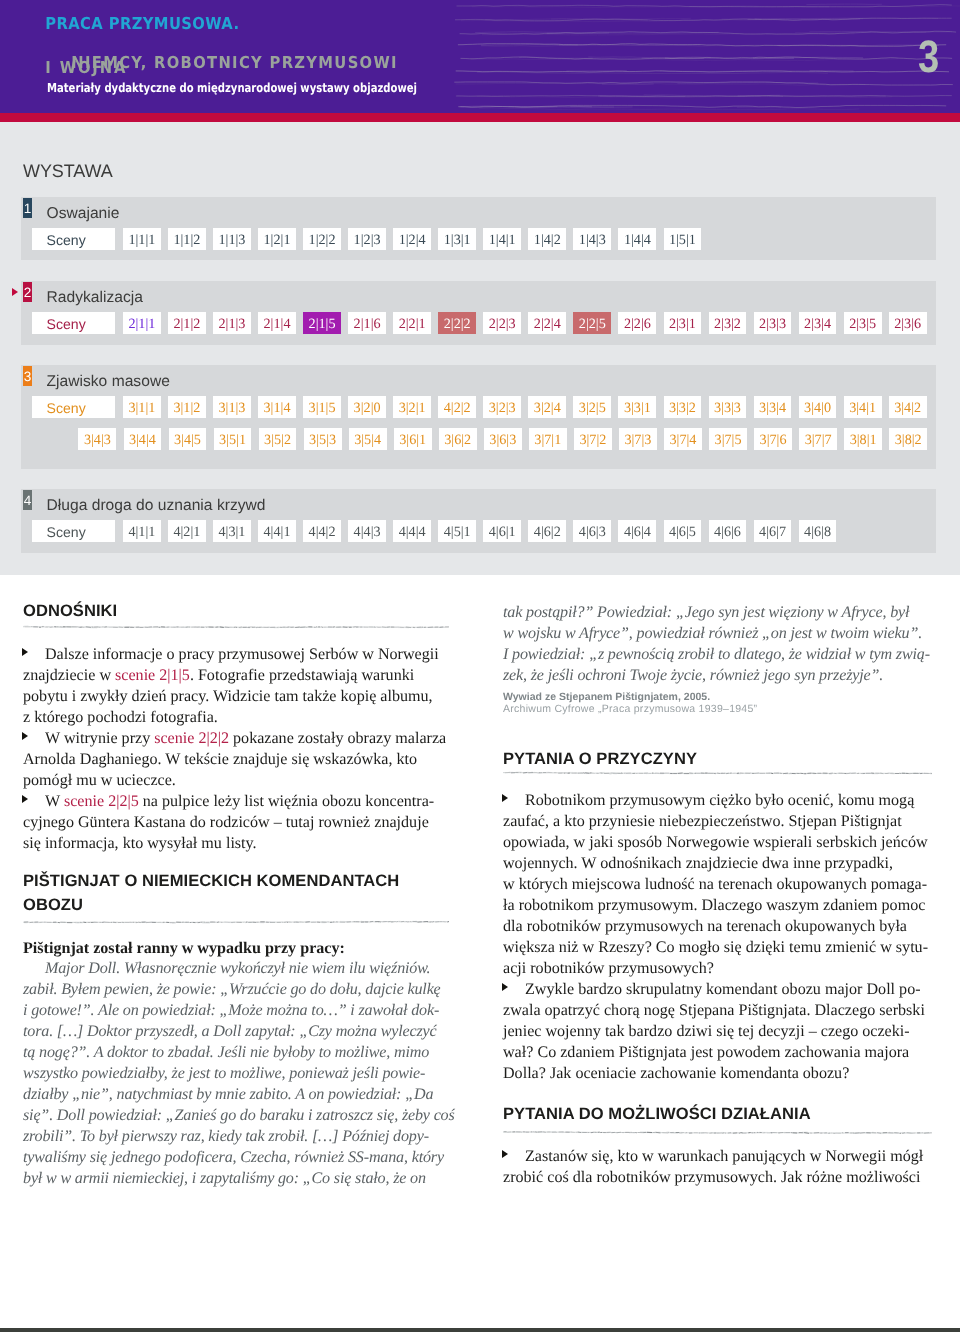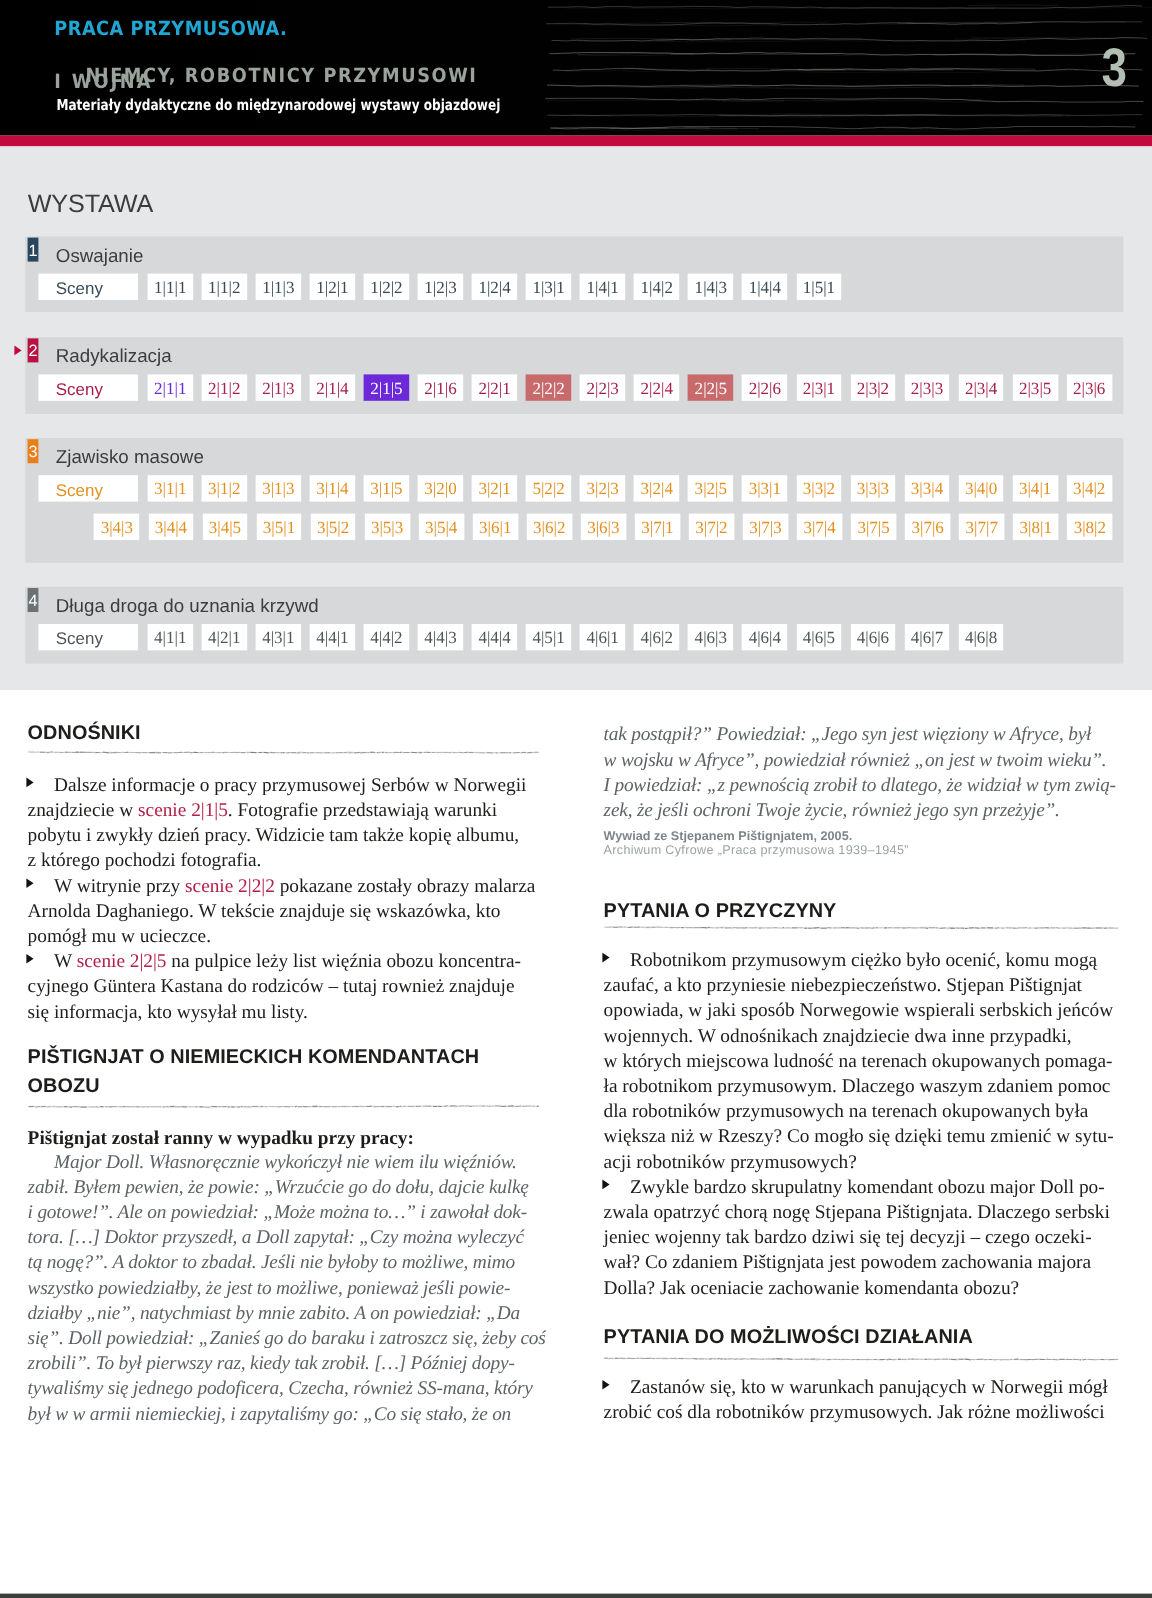--- a/index.html
+++ b/index.html
@@ -4,33 +4,33 @@
 <title>Praca przymusowa – materiały dydaktyczne</title>
 <style>
   html,body{margin:0;padding:0;}
   body{width:960px;height:1332px;background:#ffffff;font-family:"Liberation Sans",sans-serif;
        overflow:hidden;position:relative;text-rendering:geometricPrecision;
        -webkit-font-smoothing:antialiased;}
   .page{position:absolute;left:0;top:0;width:960px;height:1332px;
         transform:translateZ(0);will-change:transform;opacity:0.999;}
 
   
-  .hdr{position:absolute;left:0;top:0;width:960px;height:113px;background:#000000;overflow:hidden;}
+  .hdr{position:absolute;left:0;top:0;width:960px;height:113px;background:#4c1d95;overflow:hidden;}
   .hdr-lines{position:absolute;left:452px;top:0;width:508px;height:113px;}
   .hdr-txt{position:absolute;left:45.3px;top:0;width:420px;height:113px;}
   .t1{position:absolute;left:0;top:13.6px;font-family:"DejaVu Sans Condensed","DejaVu Sans",sans-serif;font-size:16.4px;letter-spacing:0.41px;font-weight:700;white-space:nowrap;}
   .t2{position:absolute;left:0;top:53px;font-family:"DejaVu Sans Condensed","DejaVu Sans",sans-serif;font-size:16.4px;letter-spacing:1.33px;font-weight:700;color:#9aa39b;white-space:nowrap;margin-left:26px;}
   .t3{position:absolute;left:0;top:58.4px;font-family:"DejaVu Sans Condensed","DejaVu Sans",sans-serif;font-size:16.4px;letter-spacing:1.9px;font-weight:700;color:#9aa39b;white-space:nowrap;}
   .t4{position:absolute;left:1.6px;top:79.9px;font-family:"DejaVu Sans Condensed","DejaVu Sans",sans-serif;font-size:12.5px;font-weight:700;color:#ffffff;letter-spacing:0;white-space:nowrap;transform:scaleX(0.894);transform-origin:left center;}
   .pagenum{position:absolute;left:917.5px;top:33.5px;font-size:45.5px;font-weight:700;color:#b3bfb3;line-height:45px;transform:scaleX(0.84);transform-origin:left top;}
   .redbar{position:absolute;left:0;top:113px;width:960px;height:9px;}
 
   
   .band{position:absolute;left:0;top:122px;width:960px;height:453px;background:#e5e7e9;}
-  .wystawa{position:absolute;left:23.1px;top:162.0px;font-size:21px;color:#3c3c3b;letter-spacing:-0.11px;line-height:18.3px;}
+  .wystawa{position:absolute;left:23.1px;top:162.0px;font-size:18px;color:#3c3c3b;letter-spacing:-0.11px;line-height:18.3px;}
 
   .secrow{position:absolute;left:21px;width:915px;background:#d6d8da;}
   .badge{position:absolute;left:2.3px;top:0.7px;width:8.5px;height:20px;color:#fff;font-size:13.6px;
          font-weight:400;line-height:22.2px;text-align:center;overflow:hidden;font-family:"Liberation Sans",sans-serif;}
   .sectitle{position:absolute;left:25.5px;top:0;height:22px;line-height:33.2px;font-size:15.6px;color:#3c3c3b;letter-spacing:0.02px;}
   .cellrow{position:absolute;left:10.7px;display:flex;gap:7.26px;height:22.3px;}
   .cellrow.rt{left:auto;right:8.9px;}
   .cell{width:37.8px;height:22.3px;background:#fff;display:flex;align-items:center;
         justify-content:center;font-family:"Liberation Serif",serif;font-size:14.2px;letter-spacing:0;padding-top:2.4px;box-sizing:border-box;}
   .sceny{width:83.1px;margin-right:0.94px;justify-content:flex-start;padding-left:14.85px;padding-top:1.6px;box-sizing:border-box;font-family:"Liberation Sans",sans-serif;font-size:14.1px;letter-spacing:0;}
@@ -151,21 +151,21 @@
   <div class="secrow" style="top:281.2px;height:63.4px">
       <span class="arrowmk"></span>
       <span class="badge" style="background:#b81142">2</span>
       <span class="sectitle">Radykalizacja</span>
       <div class="cellrow" style="top:31.0px">
         <span class="cell sceny" style="color:#a5214a">Sceny</span>
         <span class="cell" style="color:#6d28d9">2|1|1</span>
         <span class="cell" style="color:#a5214a">2|1|2</span>
         <span class="cell" style="color:#a5214a">2|1|3</span>
         <span class="cell" style="color:#a5214a">2|1|4</span>
-        <span class="cell" style="background:#6d28d9;color:#fff">2|1|5</span>
+        <span class="cell" style="background:#a21caf;color:#fff">2|1|5</span>
         <span class="cell" style="color:#a5214a">2|1|6</span>
         <span class="cell" style="color:#a5214a">2|2|1</span>
         <span class="cell" style="background:#c86a6c;color:#fff">2|2|2</span>
         <span class="cell" style="color:#a5214a">2|2|3</span>
         <span class="cell" style="color:#a5214a">2|2|4</span>
         <span class="cell" style="background:#c86a6c;color:#fff">2|2|5</span>
         <span class="cell" style="color:#a5214a">2|2|6</span>
         <span class="cell" style="color:#a5214a">2|3|1</span>
         <span class="cell" style="color:#a5214a">2|3|2</span>
         <span class="cell" style="color:#a5214a">2|3|3</span>
@@ -179,21 +179,21 @@
       <span class="sectitle">Zjawisko masowe</span>
       <div class="cellrow" style="top:31.0px">
         <span class="cell sceny" style="color:#e2901f">Sceny</span>
         <span class="cell" style="color:#e2901f">3|1|1</span>
         <span class="cell" style="color:#e2901f">3|1|2</span>
         <span class="cell" style="color:#e2901f">3|1|3</span>
         <span class="cell" style="color:#e2901f">3|1|4</span>
         <span class="cell" style="color:#e2901f">3|1|5</span>
         <span class="cell" style="color:#e2901f">3|2|0</span>
         <span class="cell" style="color:#e2901f">3|2|1</span>
-        <span class="cell" style="color:#e2901f">5|2|2</span>
+        <span class="cell" style="color:#e2901f">4|2|2</span>
         <span class="cell" style="color:#e2901f">3|2|3</span>
         <span class="cell" style="color:#e2901f">3|2|4</span>
         <span class="cell" style="color:#e2901f">3|2|5</span>
         <span class="cell" style="color:#e2901f">3|3|1</span>
         <span class="cell" style="color:#e2901f">3|3|2</span>
         <span class="cell" style="color:#e2901f">3|3|3</span>
         <span class="cell" style="color:#e2901f">3|3|4</span>
         <span class="cell" style="color:#e2901f">3|4|0</span>
         <span class="cell" style="color:#e2901f">3|4|1</span>
         <span class="cell" style="color:#e2901f">3|4|2</span>

